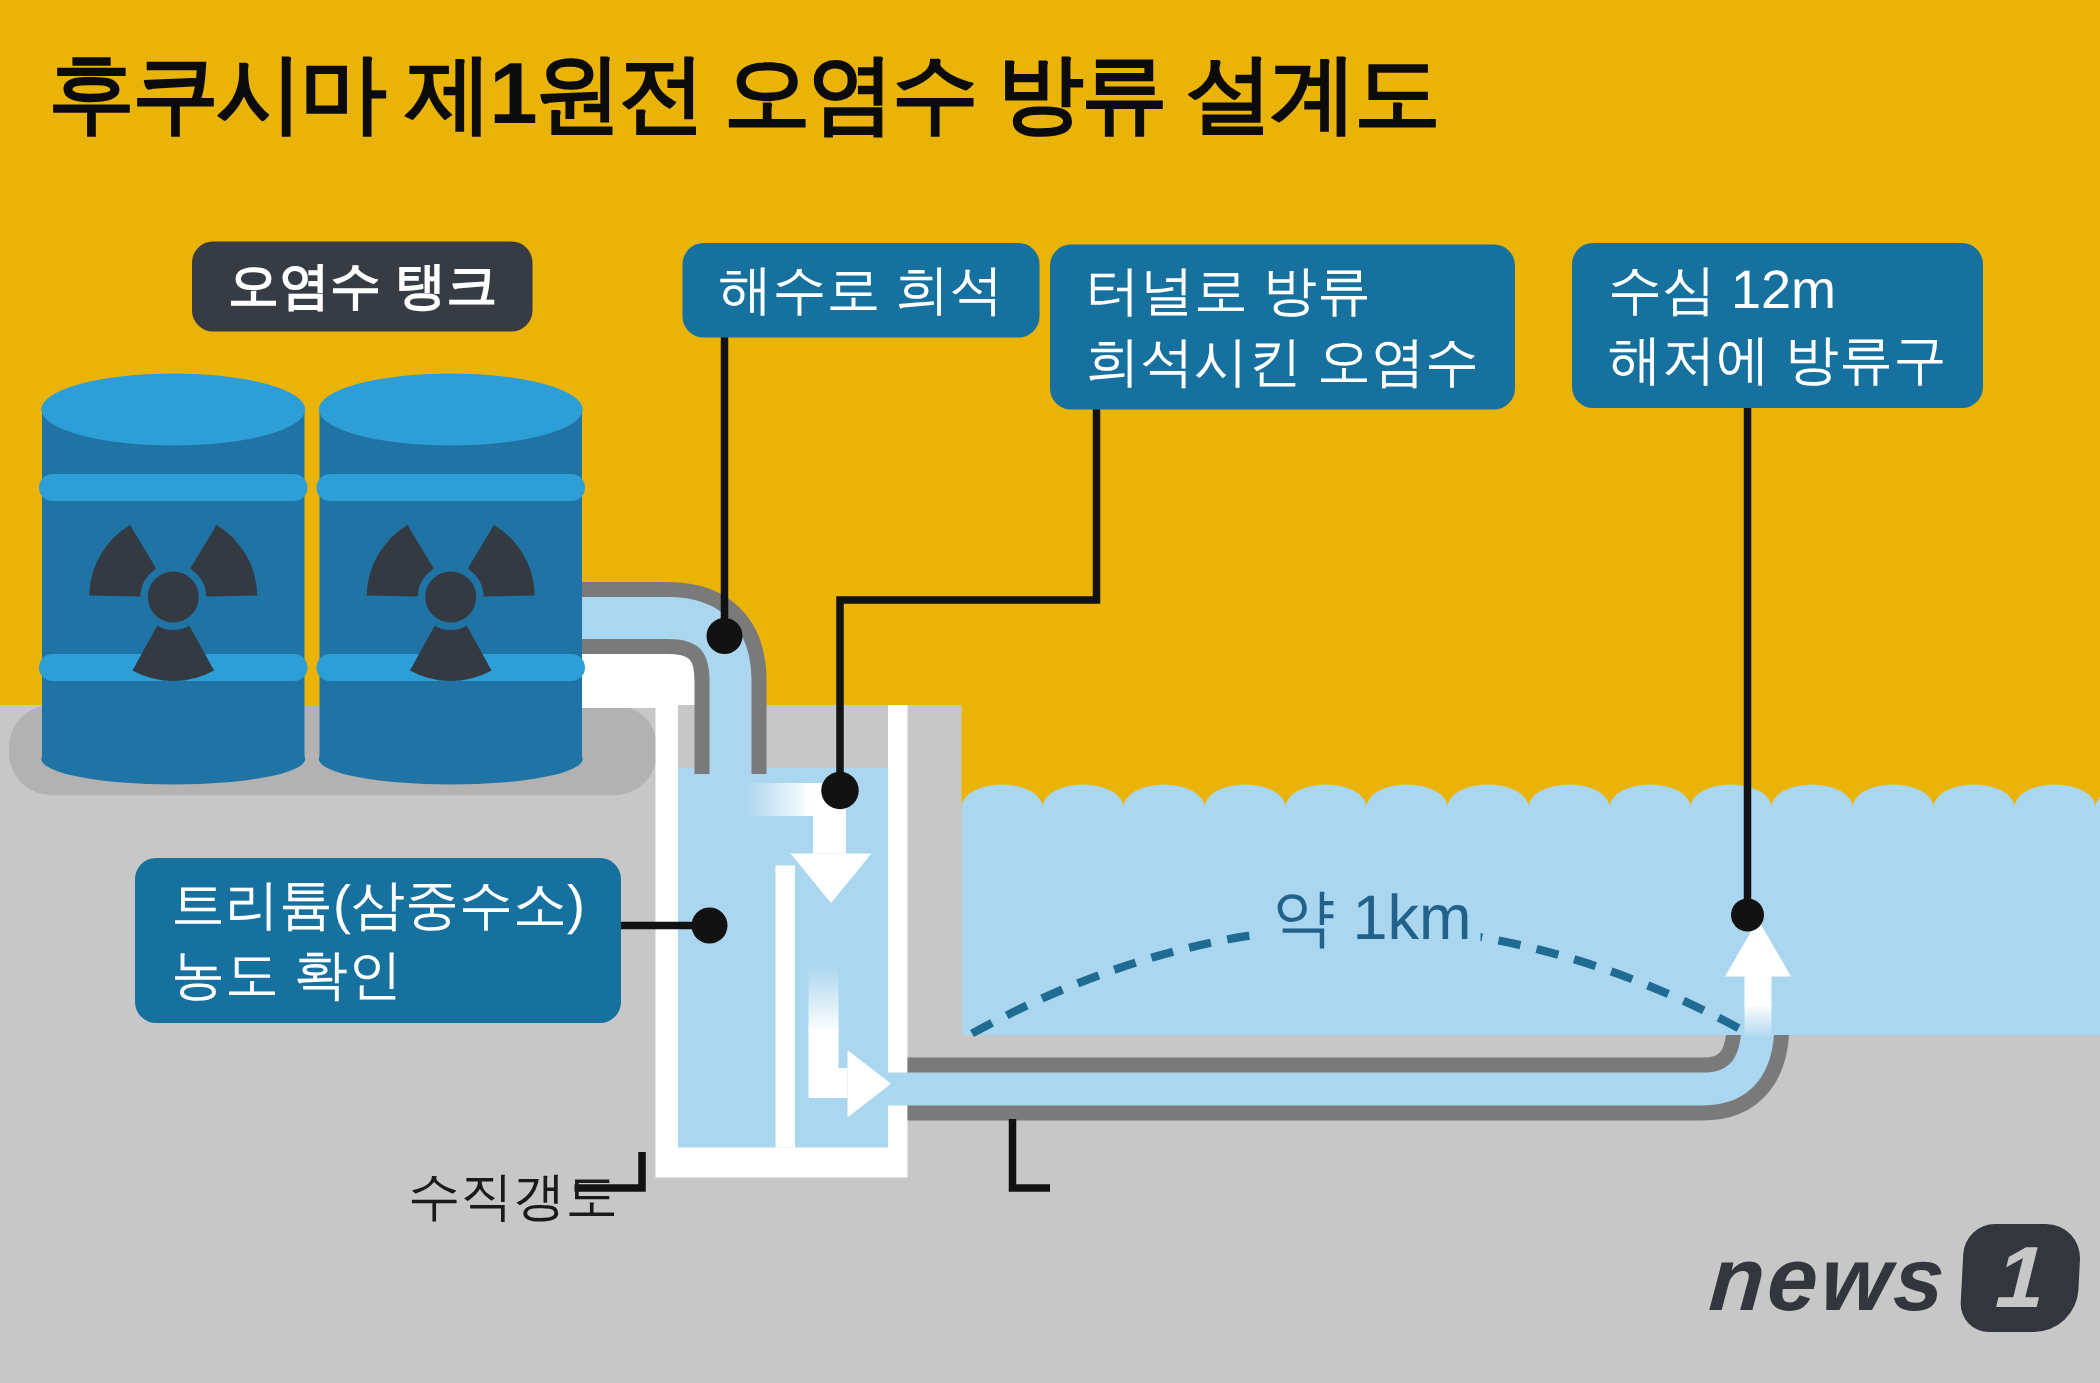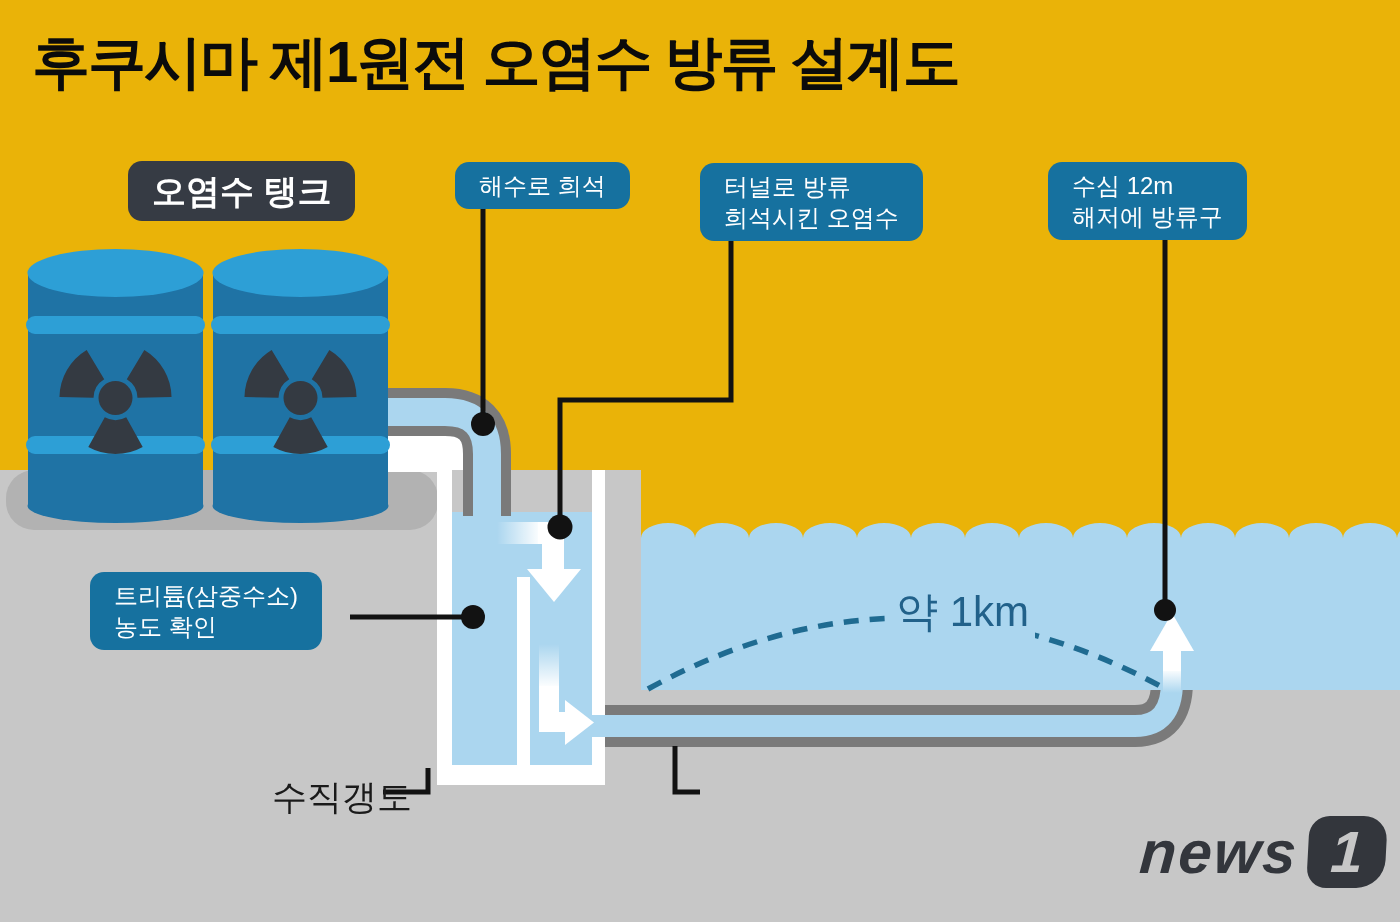--- a/index.html
+++ b/index.html
@@ -7,31 +7,31 @@
     position:relative;width:1400px;height:922px;overflow:hidden;background:#eab308;
     font-family:"Liberation Sans","DejaVu Sans",sans-serif;
   }
   .scene{position:absolute;left:0;top:0;width:1400px;height:922px;}
   .title{
     position:absolute;left:32px;top:24px;margin:0;
     font-size:58px;font-weight:800;letter-spacing:-2px;color:#0b0b0b;white-space:nowrap;
   }
   .callout{
     position:absolute;display:inline-block;background:#16719f;color:#ffffff;
-    border-radius:14px;padding:8px 24px;font-size:24px;line-height:1.3;
+    border-radius:14px;padding:8px 24px;font-size:36px;line-height:1.3;
     font-weight:500;white-space:nowrap;
   }
   .callout .line{display:block;}
   .callout--dark{background:#363b44;font-size:34px;font-weight:700;margin-left:16px;}
   .plain-label{
     position:absolute;color:#1a1a1a;font-size:35px;font-weight:400;white-space:nowrap;
   }
   .distance-label{
     position:absolute;left:842px;top:584px;background:#abd6ef;color:#21618a;
-    font-size:42px;font-weight:500;padding:0 6px;white-space:nowrap;margin-left:48px;
+    font-size:42px;font-weight:500;padding:0 6px;white-space:nowrap;
   }
   .logo{
     position:absolute;left:1140px;top:816px;display:flex;align-items:center;color:#33363c;
   }
   .logo .word{
     font-size:60px;font-weight:800;font-style:italic;letter-spacing:2px;
     transform:skewX(-4deg);margin-right:10px;
   }
   .logo .badge{
     width:78px;height:72px;background:#33363c;border-radius:20px 24px 28px 20px;

